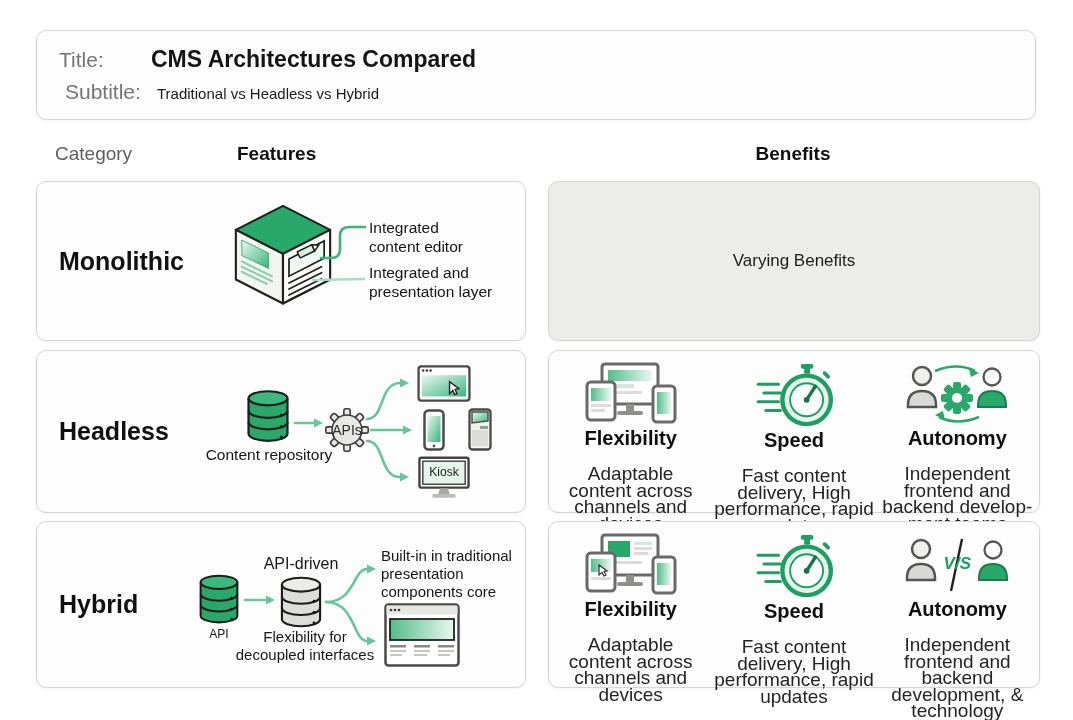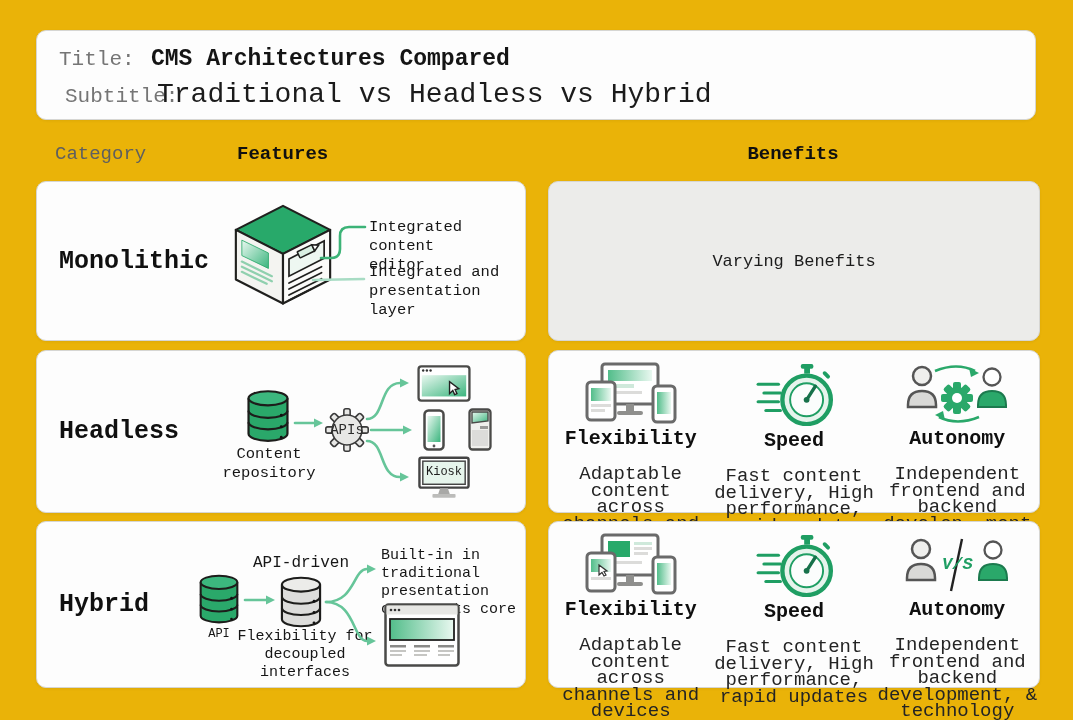--- a/index.html
+++ b/index.html
@@ -1,24 +1,24 @@
 <!DOCTYPE html>
 <html><head>
 <meta charset="utf-8">
 <style>
   html,body{margin:0;padding:0;background:#e9e9e6;}
-  .canvas{position:relative;width:1073px;height:720px;background:#eab308;
-          font-family:Liberation Mono, monospace;color:#1a1a1a;overflow:hidden;}
+  .canvas{position:relative;width:1073px;height:720px;background:#ffffff;
+          font-family:Liberation Sans, sans-serif;color:#1a1a1a;overflow:hidden;}
   .card{position:absolute;background:#fdfdfd;border:1px solid #d6d6d3;border-radius:10px;
         box-shadow:0 1px 3px rgba(0,0,0,.06);}
   .title-card{left:36px;top:30px;width:1000px;height:90px;padding:15px 0 0 22px;box-sizing:border-box;}
   .trow{display:flex;align-items:baseline;}
   .tlabel{width:92px;font-size:21px;color:#757575;flex:none;}
   .tvalue{font-size:23px;font-weight:700;color:#141414;}
-  .tsub{font-size:28px;color:#1b1b1b;}
+  .tsub{font-size:15px;color:#1b1b1b;}
   .trow+.trow{margin-top:7px;margin-left:6px;}
   .colhead{position:absolute;top:143px;font-size:19px;}
   .colhead.gray{color:#5f5f5f;font-weight:400;}
   .colhead.bold{color:#101010;font-weight:700;}
   .feat-card{left:36px;width:488px;}
   .ben-card{left:548px;width:490px;}
   .r1{top:181px;height:158px;}
   .r2{top:350px;height:161px;}
   .r3{top:521px;height:165px;}
   .gray-card{background:#ececea;display:flex;align-items:center;justify-content:center;}

